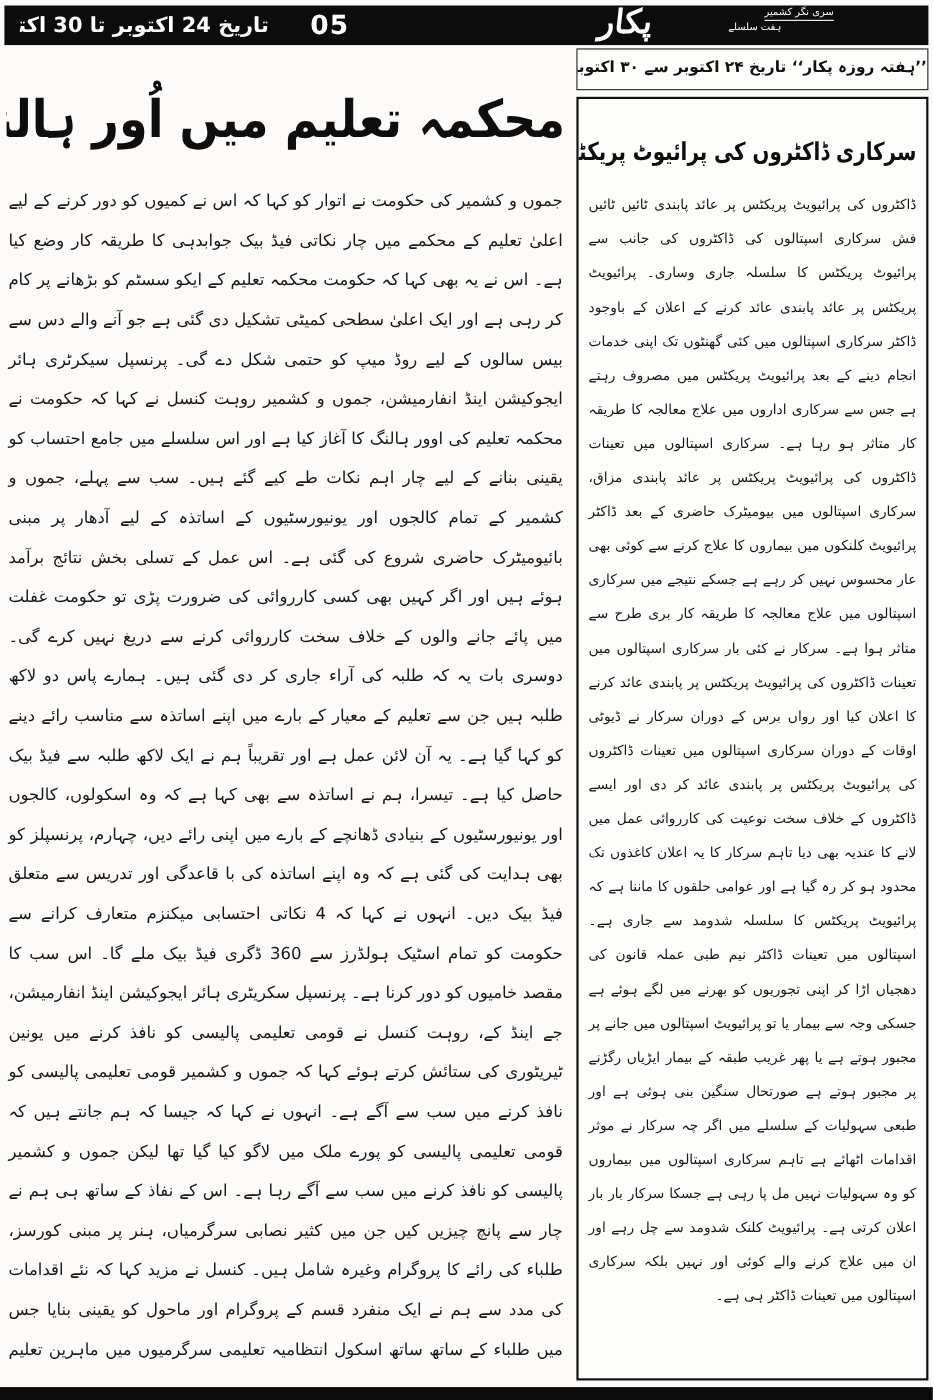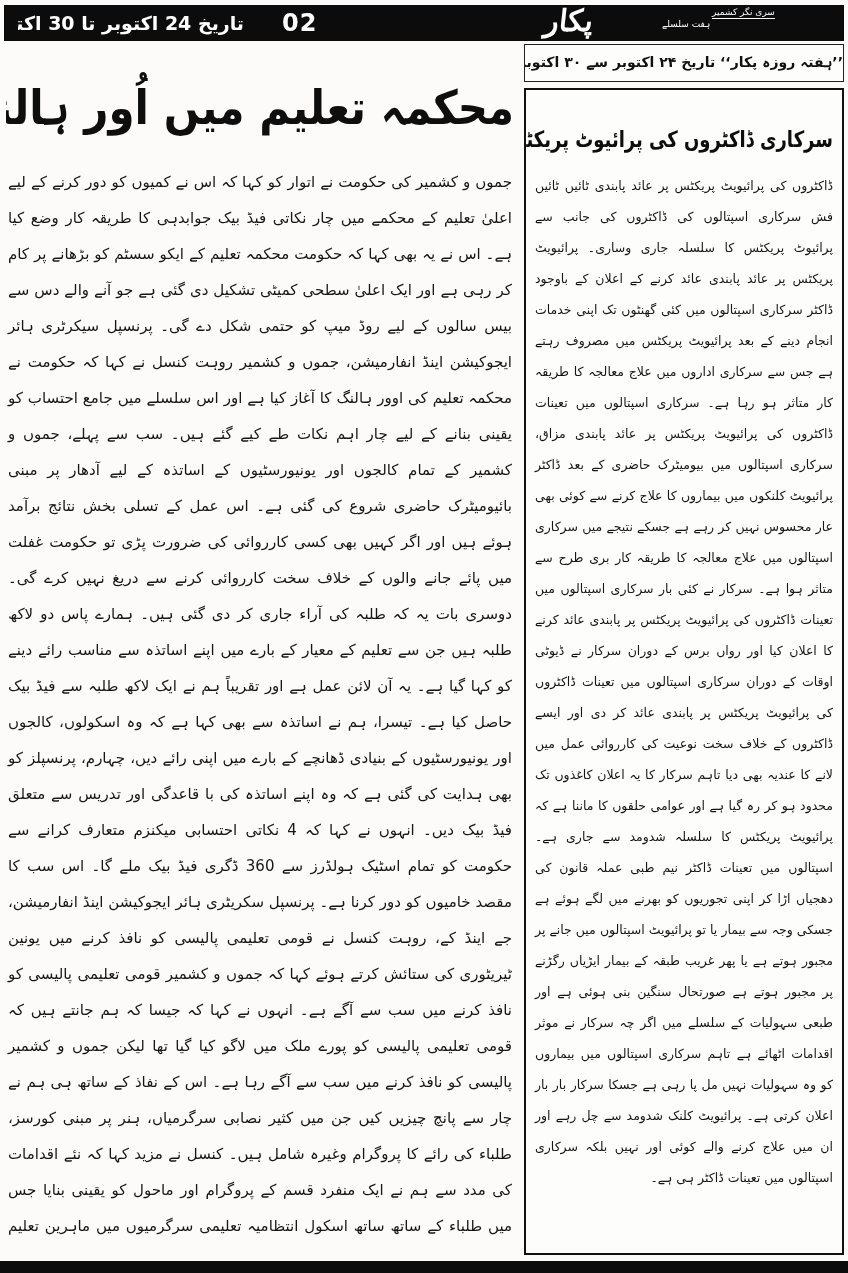--- a/index.html
+++ b/index.html
@@ -39,21 +39,21 @@
   .logo-title{
     position:absolute;left:8px;top:-2px;
     font-size:30px;font-weight:bold;font-style:italic;color:#fff;
     transform:skewX(8deg);
   }
   .logo-weekly{
     position:absolute;left:128px;top:14px;
     font-size:9px;color:#fff;
   }
   .logo-city{
-    position:absolute;left:178px;top:2px;
+    position:absolute;left:161px;top:2px;
     font-size:9px;color:#fff;border-bottom:1px solid #fff;padding-bottom:1px;
   }
   
   .left-article{
     position:absolute;left:6px;top:46px;width:508px;bottom:22px;
     overflow:hidden;
   }
   .left-headline{
     margin:0;height:112px;line-height:112px;
     direction:rtl;text-align:center;
@@ -112,21 +112,21 @@
     background:#fcfbf9;
   }
 </style>
 </head>
 <body>
 
 <div class="page">
 
   <header class="topbar">
     <div class="date-bar">تاریخ 24 اکتوبر تا 30 اکتوبر 2022</div>
-    <div class="page-num">02</div>
+    <div class="page-num">05</div>
     <div class="logo-block">
       <span class="logo-city">سری نگر کشمیر</span>
       <span class="logo-weekly">ہفت سلسلے</span>
       <span class="logo-title">پکار</span>
     </div>
   </header>
 
   <div class="divider-gap"></div>
 
   <section class="left-article">

